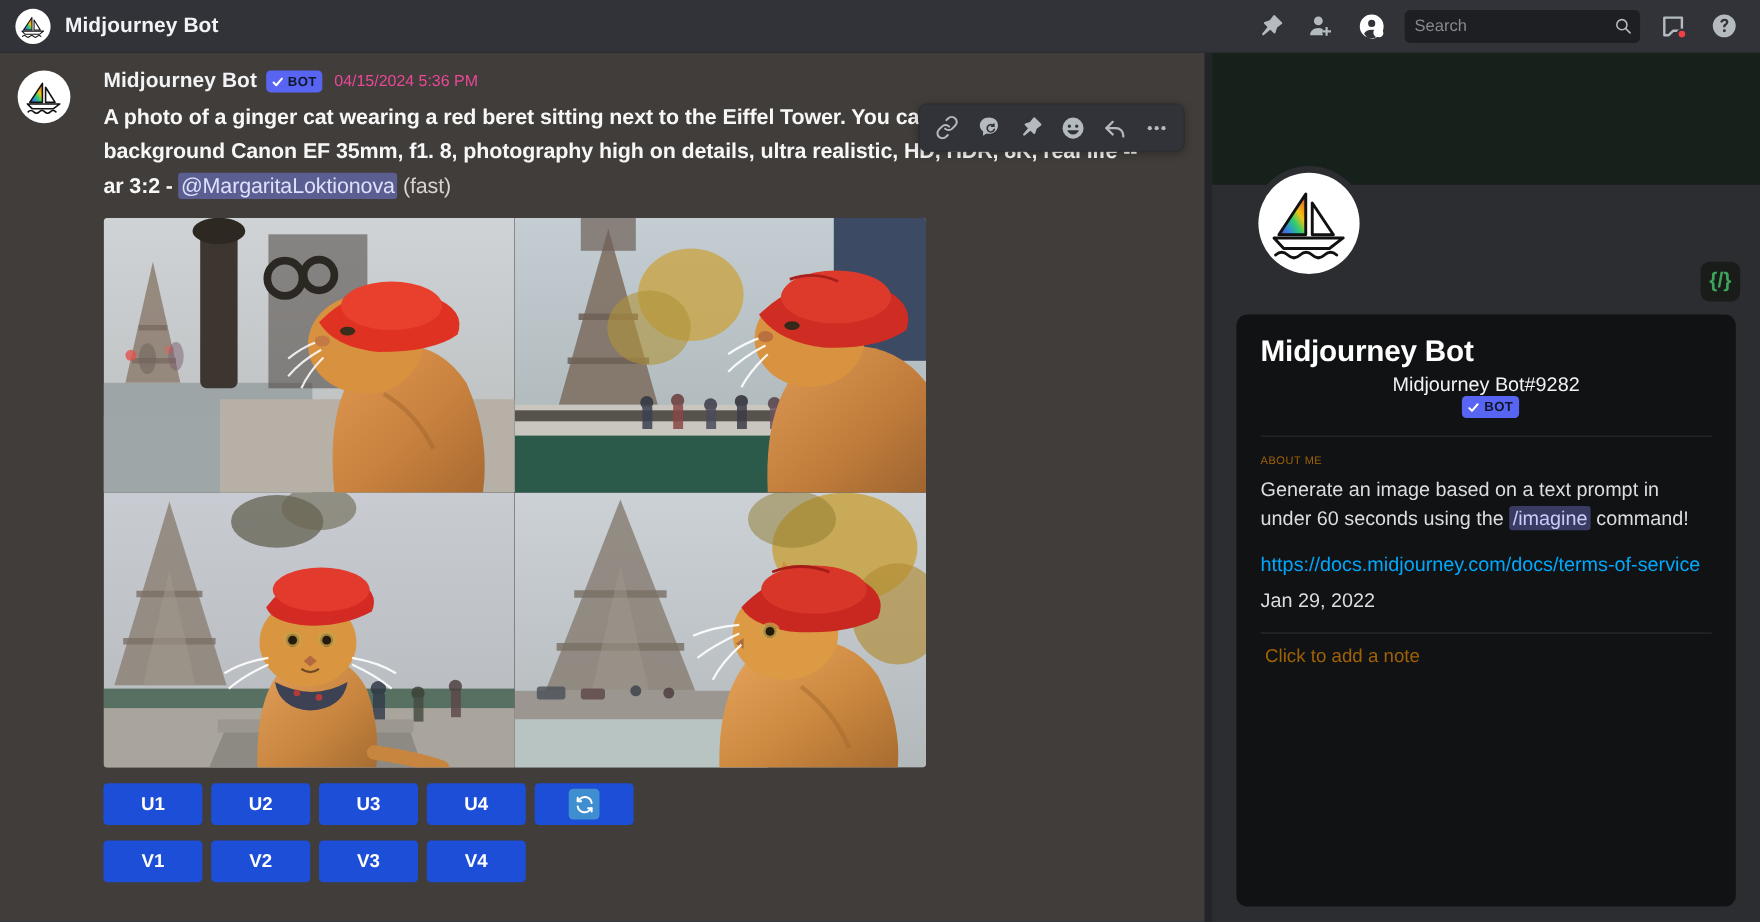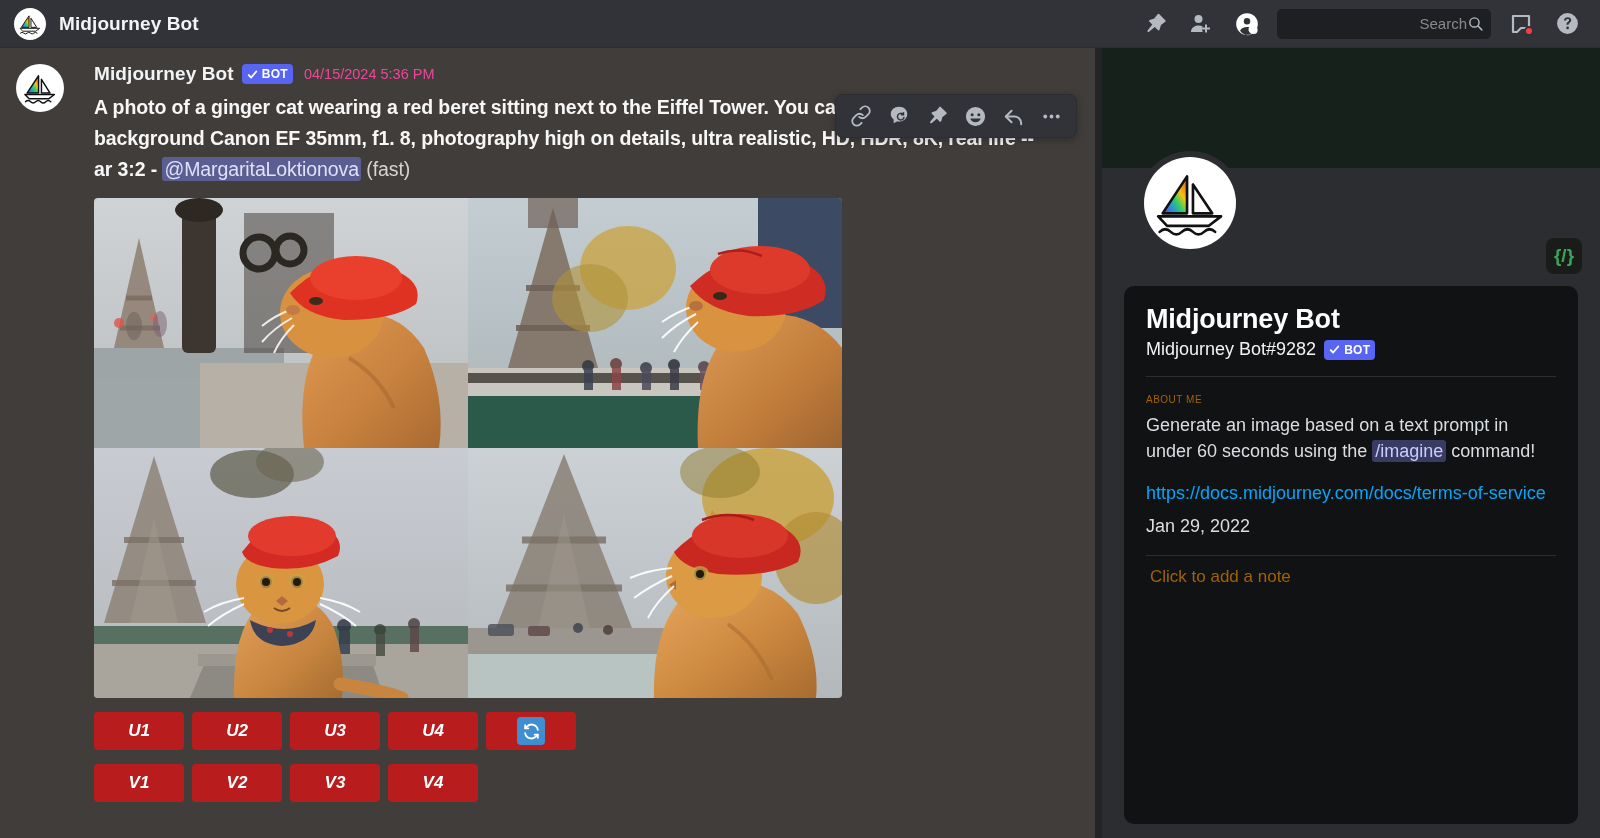--- a/index.html
+++ b/index.html
@@ -34,21 +34,21 @@
   .tb-icon {
     width: 34px; height: 34px; display: flex; align-items: center; justify-content: center;
     color: #b5bac1; margin: 0 6px; cursor: pointer; position: relative;
   }
   .tb-icon svg { display: block; }
   .search-box {
     width: 214px; height: 30px; background: #1e1f22; border-radius: 5px;
     display: flex; align-items: center; padding: 0 7px 0 9px; margin: 0 7px;
     cursor: text;
   }
-  .search-ph { flex: 1; color: #87898c; font-size: 15px; text-align: right; }
+  .search-ph { flex: 1; color: #87898c; font-size: 15px; }
   .inbox-dot {
     position: absolute; right: 4px; bottom: 5px;
     width: 10px; height: 10px; border-radius: 50%; background: #f23f43;
     border: 2px solid #313338;
   }
 
   
   .body-row { flex: 1; display: flex; min-height: 0; position: relative; }
 
   
@@ -67,21 +67,21 @@
     display: flex; align-items: center; justify-content: center;
     cursor: pointer;
   }
   .msg-main { margin-left: 78px; }
   .msg-head { display: flex; align-items: center; height: 24px; }
   .author {
     color: #f2f3f5; font-size: 19px; font-weight: bold; cursor: pointer; letter-spacing: .1px;
   }
   .bot-badge {
     display: inline-flex; align-items: center; gap: 3px;
-    background: #5865f2; color: #ffffff; border-radius: 4px;
+    background: #5865f2; color: #0f172a; border-radius: 4px;
     font-size: 12px; font-weight: bold; letter-spacing: .3px;
     padding: 2px 5px 2px 4px; margin-left: 8px; height: 20px;
   }
   .bot-badge svg { display: block; }
   .timestamp { color: #ec4899; font-size: 14.5px; margin-left: 11px; }
   .msg-text {
     color: #f7f7f7; font-size: 19.5px; font-weight: bold;
     line-height: 31px; margin-top: 6px; max-width: 950px;
     letter-spacing: -.1px;
   }
@@ -90,24 +90,24 @@
     padding: 1px 2px; font-weight: normal; cursor: pointer;
   }
   .suffix { color: #d6d4d2; font-weight: normal; }
   .grid-wrap { margin-top: 13px; width: 748px; border-radius: 4px; overflow: hidden; cursor: pointer; }
   .grid { display: grid; grid-template-columns: 1fr 1fr; grid-template-rows: 1fr 1fr; width: 748px; height: 500px; }
   .cell { position: relative; overflow: hidden; }
 
   
   .btnrow { display: flex; gap: 8px; margin-top: 14px; }
   .mj-btn {
-    width: 90px; height: 38px; background: #b91c1c; color: #fff;
+    width: 90px; height: 38px; background: #1d4ed8; color: #fff;
     border: none; border-radius: 4px; font-size: 17px; font-weight: bold;
     font-family: "Liberation Sans", sans-serif; cursor: pointer;
-    display: flex; align-items: center; justify-content: center; font-style: italic;
+    display: flex; align-items: center; justify-content: center;
   }
   .mj-btn.reroll { width: 90px; }
   .reroll-ic {
     width: 28px; height: 28px; border-radius: 4px; background: #3f8ed0;
     display: flex; align-items: center; justify-content: center;
   }
 
   
   .msg-toolbar {
     position: absolute; right: 18px; top: 46px;
@@ -142,21 +142,21 @@
     width: 36px; height: 36px; border-radius: 8px; background: #1a1c1a;
     display: flex; align-items: center; justify-content: center;
     color: #3ba55c; font-size: 19px; font-weight: bold; cursor: pointer;
   }
   .pf-card {
     position: absolute; left: 22px; right: 22px; top: 238px; bottom: 14px;
     background: #111214; border-radius: 10px; padding: 18px 22px 0 22px;
     overflow: hidden;
   }
   .pf-name { color: #fff; font-size: 27px; font-weight: bold; letter-spacing: -.2px; }
-  .pf-tagrow { display: flex; align-items: center; margin-top: 4px; }
+  .pf-tagrow { display: flex; align-items: center; margin-top: 4px; flex-direction: column; }
   .pf-tag { color: #f2f3f5; font-size: 18px; }
   .pf-divider { height: 1px; background: #2b2d31; margin: 16px 0 0 0; }
   .sec-title {
     color: #a16207; font-size: 10px; font-weight: normal; letter-spacing: .5px;
     margin-top: 17px;
   }
   .sec-body { color: #dbdee1; font-size: 18px; line-height: 26px; margin-top: 7px; }
   .code-inline {
     background: #3a3b63; color: #c9cdfb; border-radius: 3px; padding: 1px 3px;
   }

